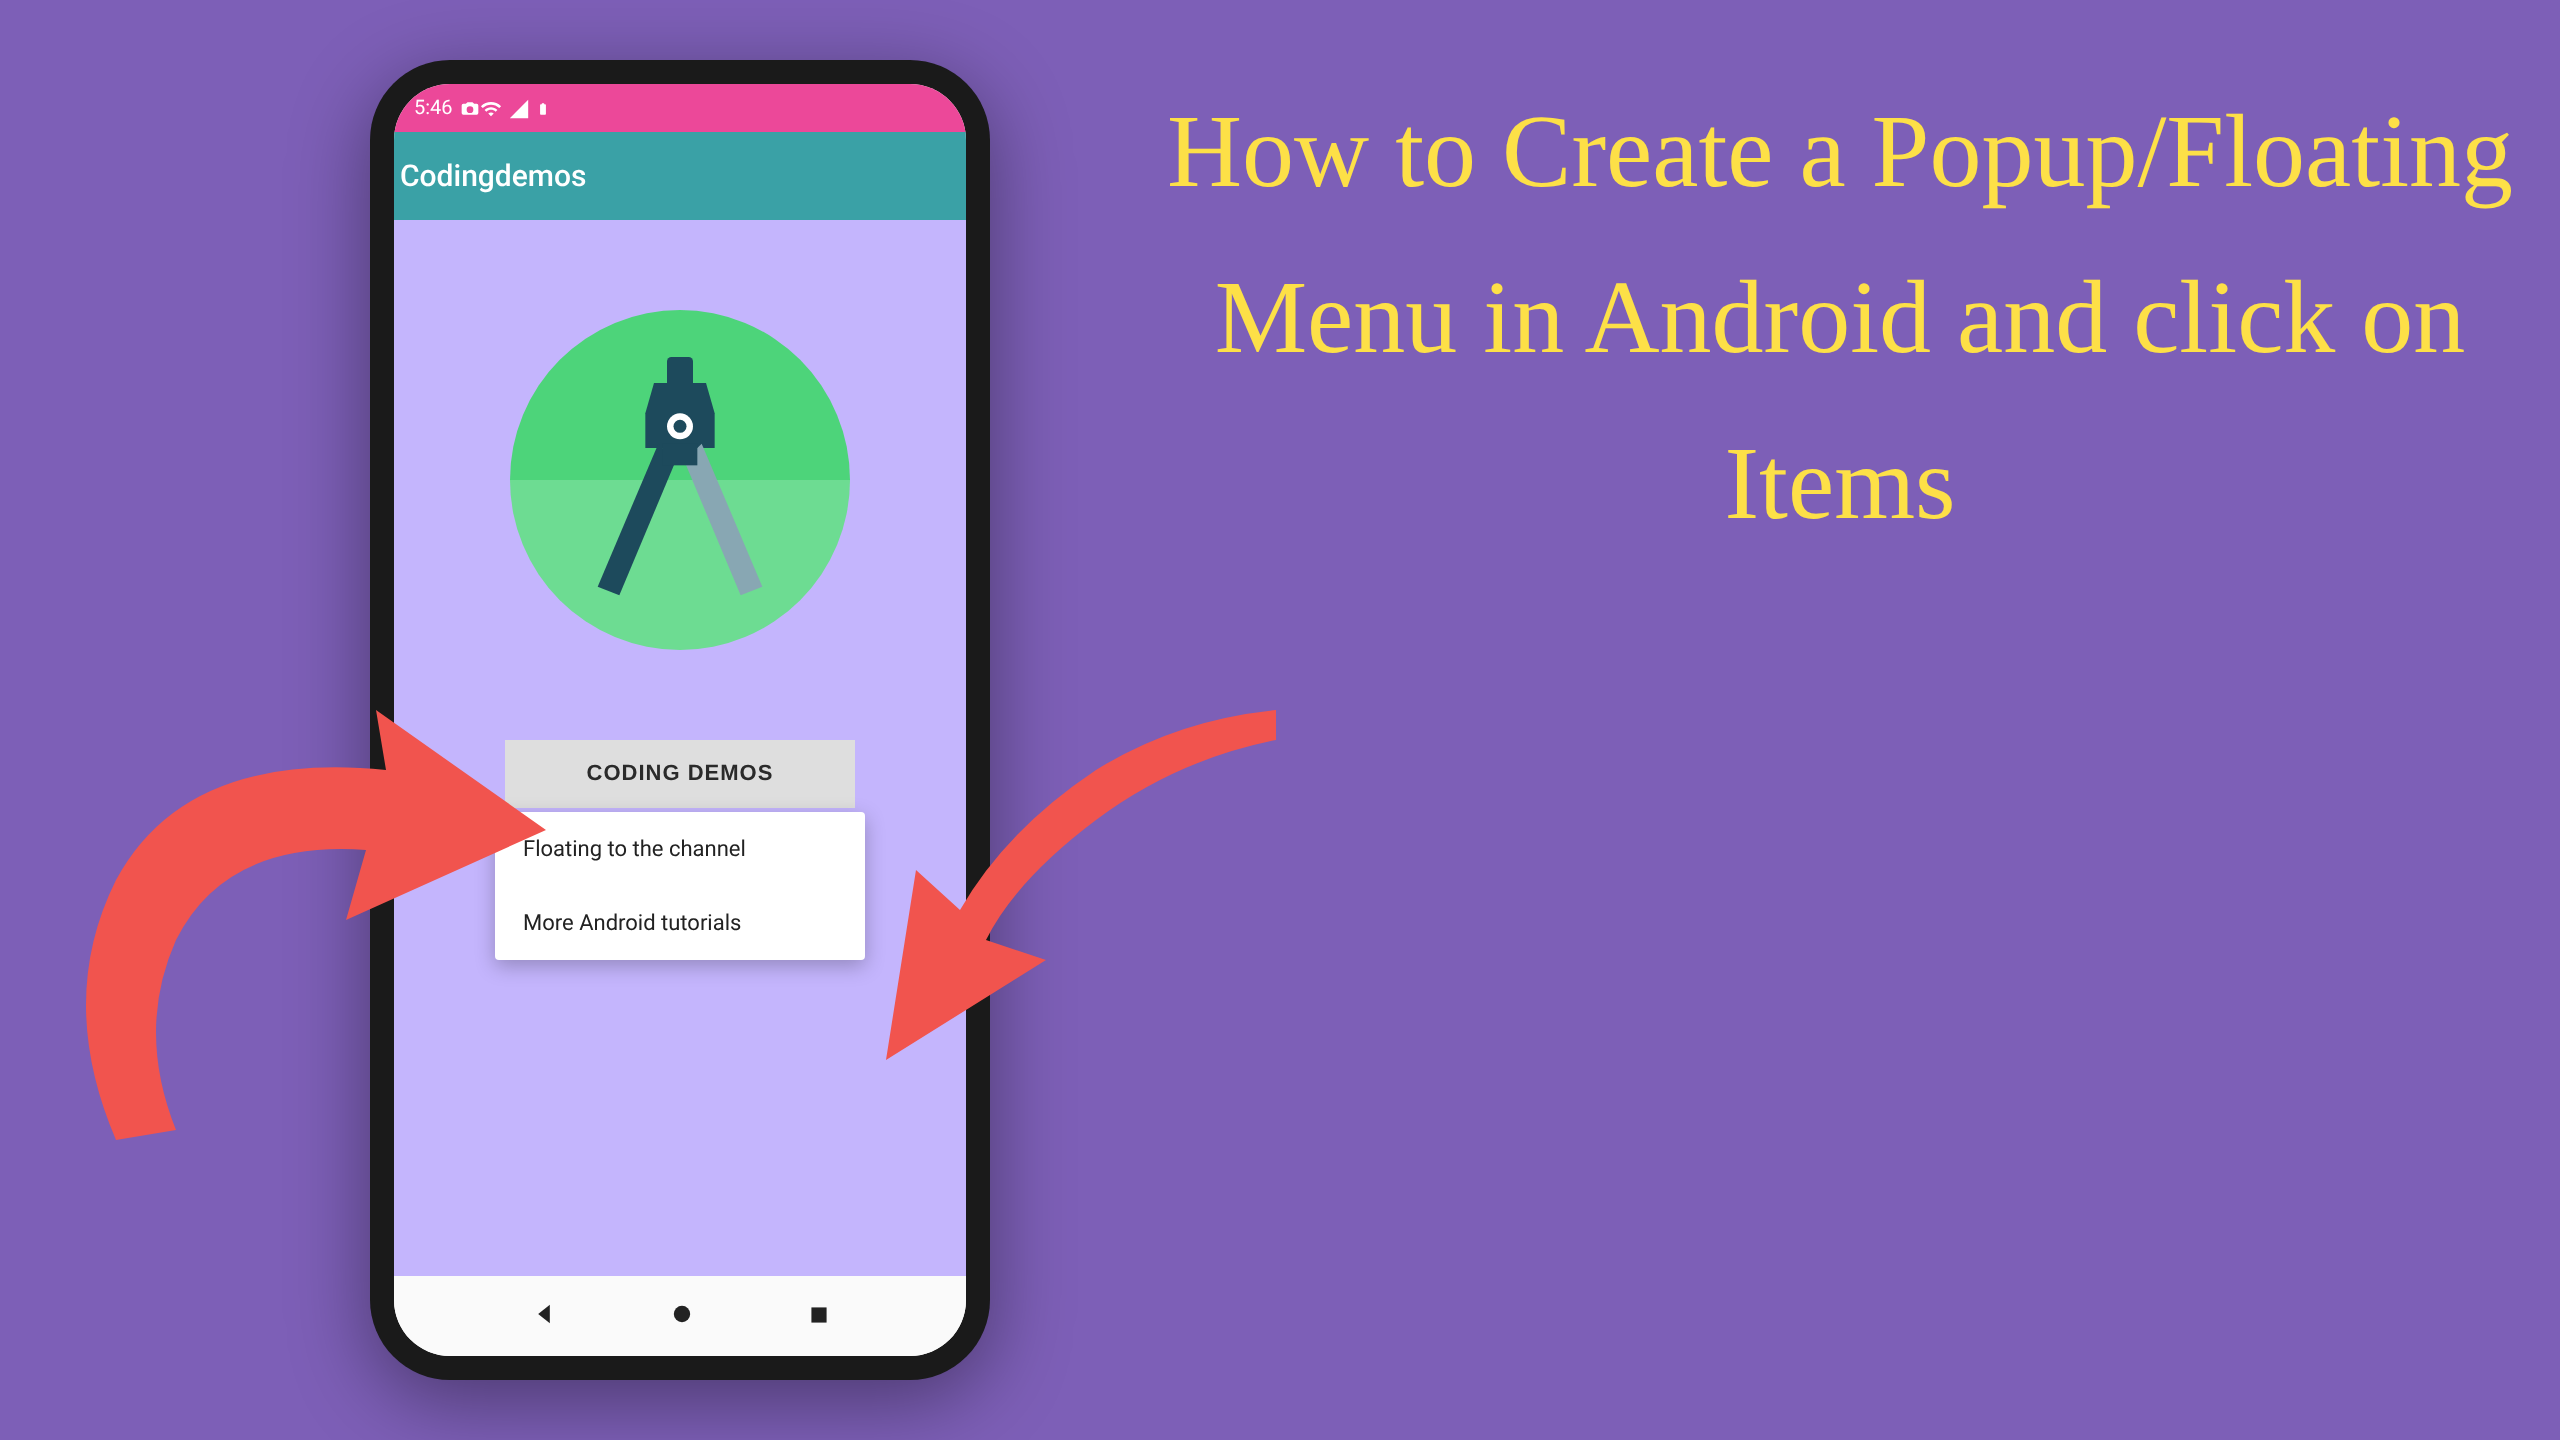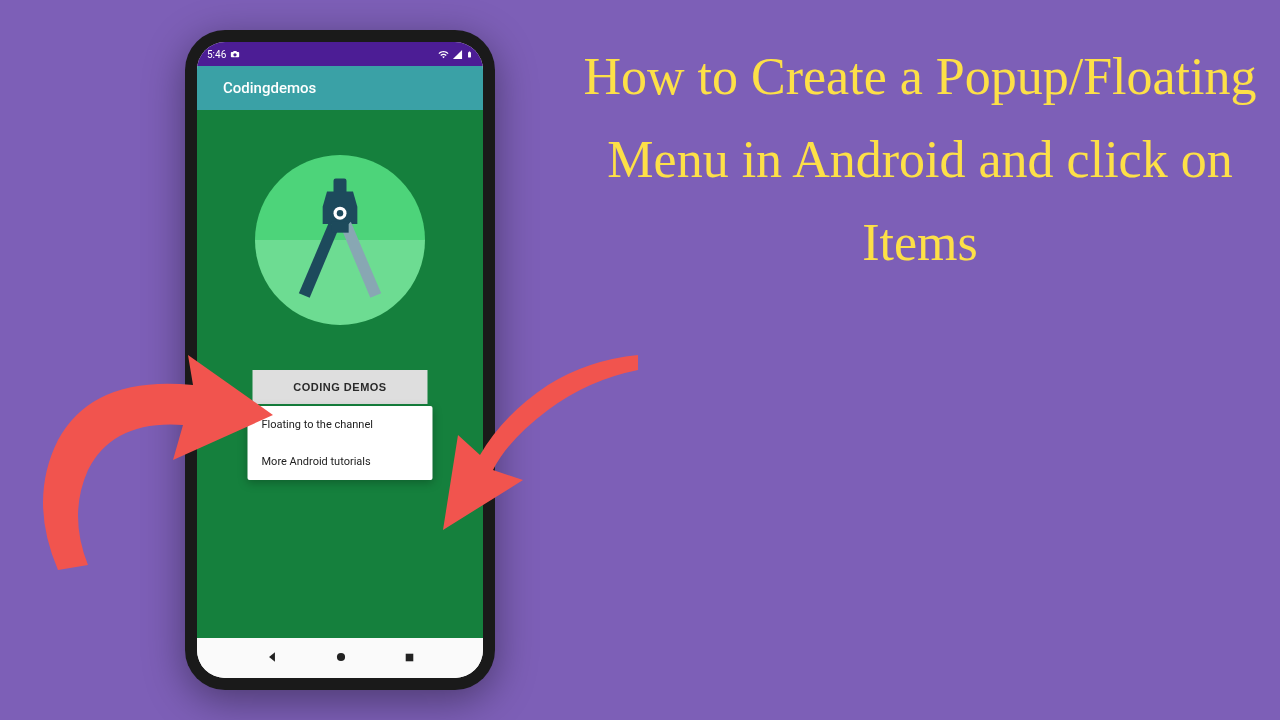--- a/index.html
+++ b/index.html
@@ -44,49 +44,49 @@
     right: 12px;
     bottom: 12px;
     background: #fafafa;
     border-radius: 28px;
     overflow: hidden;
   }
 
   
   .status-bar {
     height: 24px;
-    background: #4c1d95;
+    background: #ec4899;
     color: #fff;
     font-size: 10px;
     display: flex;
     align-items: center;
     padding: 0 10px;
-    justify-content: space-between;
+    justify-content: flex-start;
   }
   .status-left { display: flex; align-items: center; gap: 4px; }
   .status-right { display: flex; align-items: center; gap: 3px; }
   .status-icon { display: inline-flex; }
 
   
   .app-bar {
     height: 44px;
     background: #3aa1a6;
     color: #fff;
     display: flex;
     align-items: center;
-    padding: 0 26px;
+    padding: 0 3px;
     font-size: 15px;
     font-weight: 500;
   }
 
   
   .content {
     position: relative;
     height: calc(100% - 24px - 44px - 40px);
-    background: #15803d;
+    background: #c4b5fd;
   }
 
   
   .logo-wrap {
     position: absolute;
     left: 50%;
     top: 45px;
     transform: translateX(-50%);
     width: 170px;
     height: 170px;

